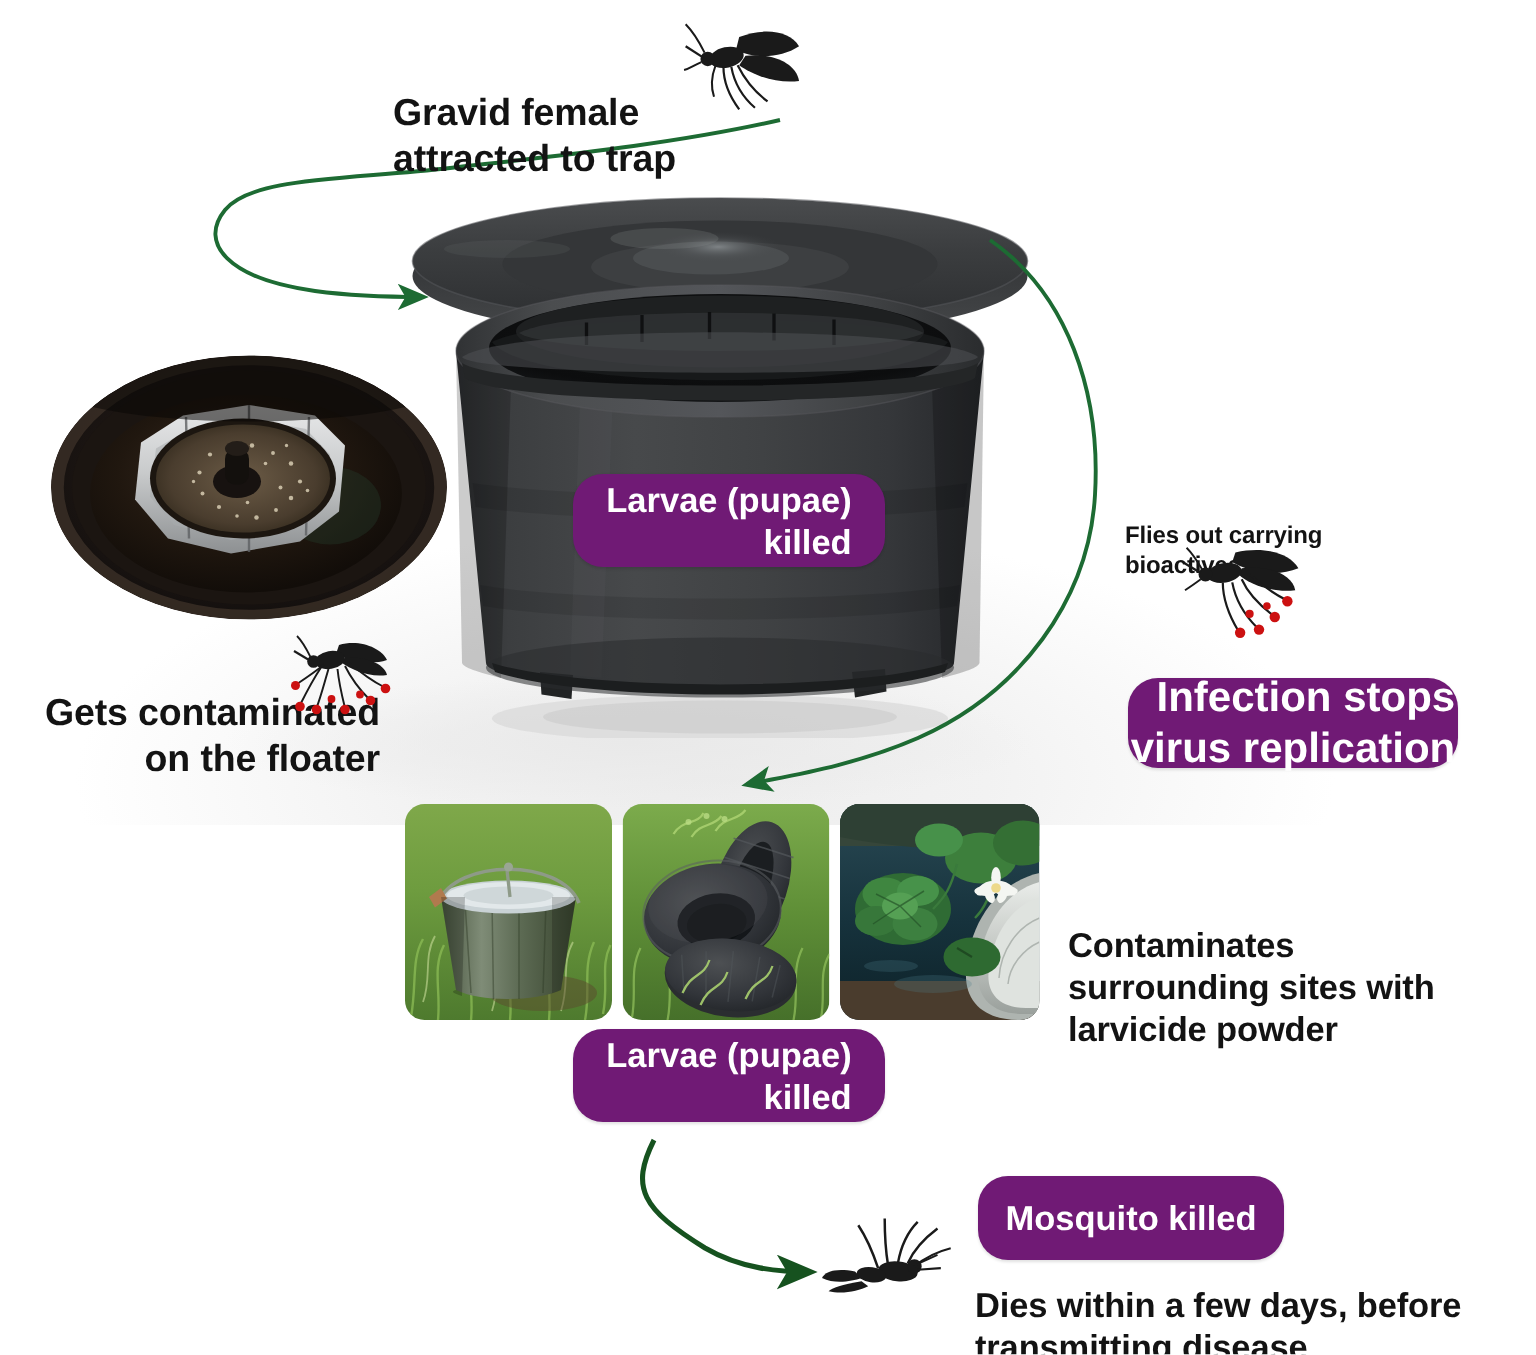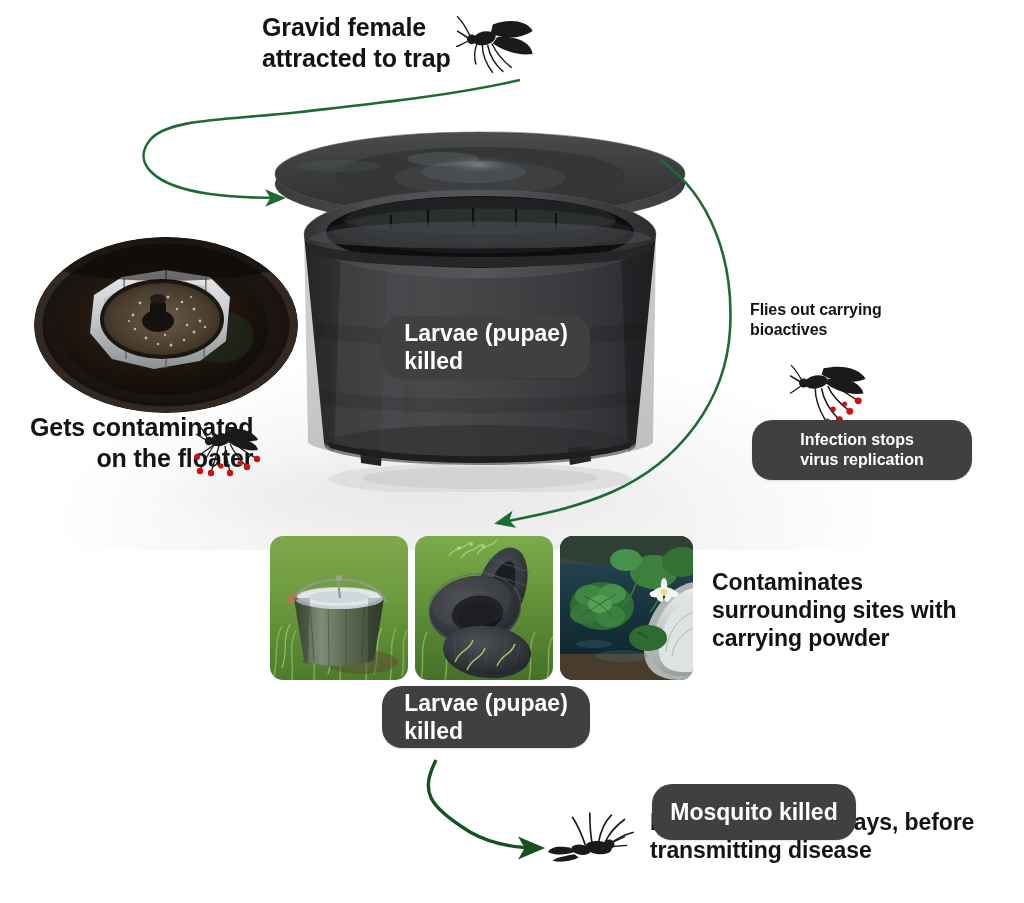--- a/index.html
+++ b/index.html
@@ -35,33 +35,34 @@
   }
 
   
   .label {
     position: absolute;
     color: #131313;
     font-weight: bold;
     line-height: 1.22;
     white-space: pre-line;
     letter-spacing: -0.1px;
+    margin-top: 48px;
   }
 
   
   .badge {
     position: absolute;
-    background: #404040;
+    background: #701a75;
     color: #ffffff;
     font-weight: bold;
     border-radius: 20px;
     display: flex;
     align-items: center;
     justify-content: center;
-    text-align: left;
+    text-align: right;
     line-height: 1.22;
     white-space: pre-line;
     box-shadow: 0 1px 2px rgba(0,0,0,.12);
   }
 
   
   .layer {
     position: absolute;
     left: 0; top: 0;
     width: 1024px; height: 903px;
@@ -621,29 +622,29 @@
 attracted to trap</div>
 
   <div class="label" style="left:30px; top:412px; font-size:25px;text-align:right;">Gets contaminated
 on the floater</div>
 
   <div class="label" style="left:750px; top:300px; font-size:16px;">Flies out carrying
 bioactives</div>
 
   <div class="label" style="left:712px; top:568px; font-size:23px;">Contaminates
 surrounding sites with
-carrying powder</div>
+larvicide powder</div>
 
   <div class="label" style="left:650px; top:808px; font-size:23px;">Dies within a few days, before
 transmitting disease</div>
 
   <div class="badge" style="left:382px; top:316px; width:208px; height:62px; font-size:23px; z-index:60;">Larvae (pupae)
 killed</div>
 
-  <div class="badge" style="left:752px; top:420px; width:220px; height:60px; font-size:16px; z-index:60;">Infection stops
+  <div class="badge" style="left:752px; top:452px; width:220px; height:60px; font-size:28px; z-index:60;">Infection stops
 virus replication</div>
 
   <div class="badge" style="left:382px; top:686px; width:208px; height:62px; font-size:23px; z-index:60;">Larvae (pupae)
 killed</div>
 
   <div class="badge" style="left:652px; top:784px; width:204px; height:56px; font-size:23px; z-index:60;">Mosquito killed</div>
 
 </div>
 
 </body></html>

